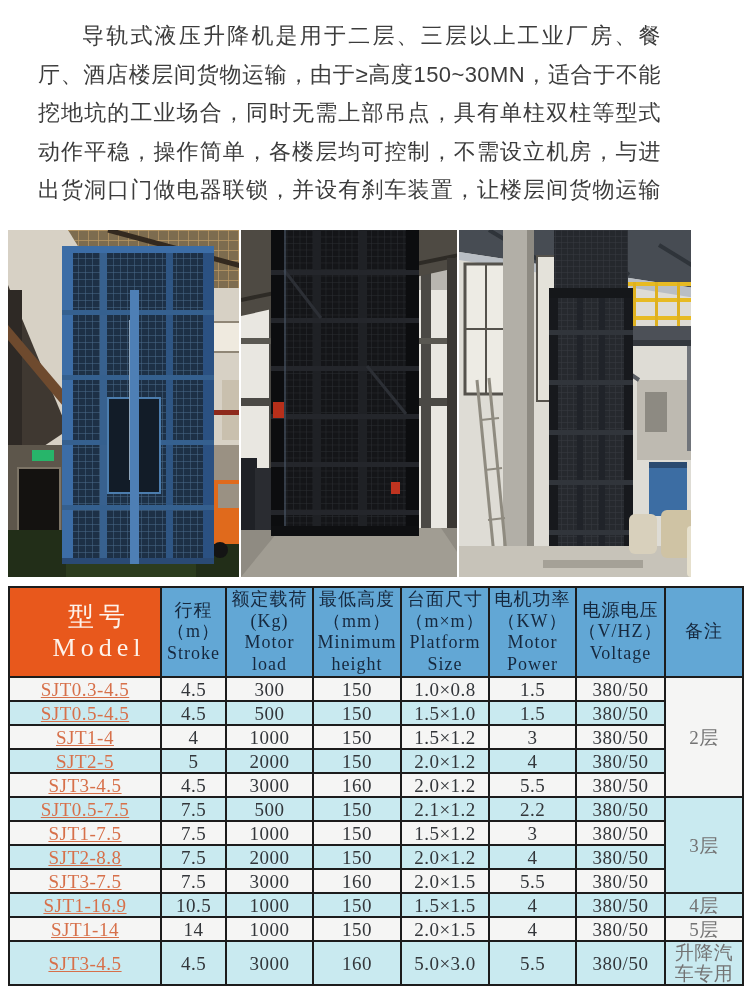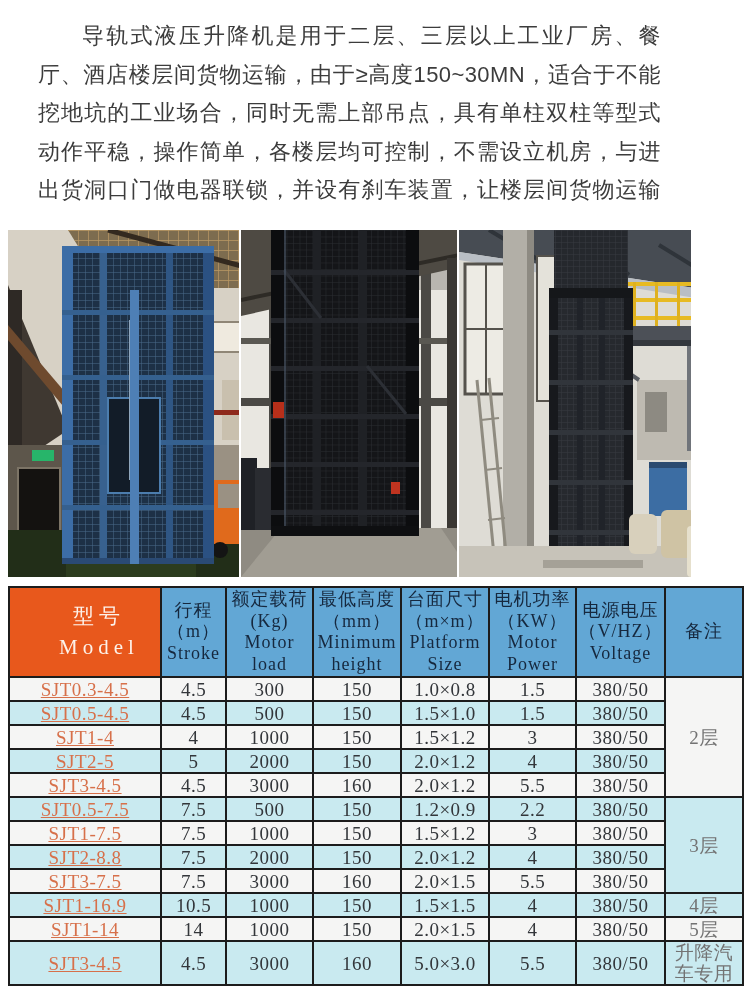--- a/index.html
+++ b/index.html
@@ -33,21 +33,21 @@
   table.spec th, table.spec td{
     border:2px solid var(--border-dark);
     text-align:center;vertical-align:middle;padding:0;overflow:hidden;
   }
   table.spec thead th{
     background:var(--header-blue);color:#16283e;font-weight:normal;
     font-size:18px;line-height:21.5px;height:88px;letter-spacing:1px;
   }
   table.spec thead th.model-h{
     background:var(--header-orange);color:#fdf2ea;
-    font-size:21px;line-height:31px;letter-spacing:5px;padding-left:28px;
+    font-size:26px;line-height:31px;letter-spacing:5px;padding-left:28px;
   }
   table.spec tbody td{
     font-size:19px;color:#33363a;height:22px;line-height:21px;letter-spacing:0.5px;
   }
   table.spec tbody tr:nth-child(odd) td{background:var(--row-white);}
   table.spec tbody tr:nth-child(even) td{background:var(--row-blue);}
   table.spec tbody td.model-c{color:var(--model-text);text-decoration:underline;}
   table.spec tbody td.remark-c{
     background:linear-gradient(180deg,#efefee 0%,#e6e6e4 55%,#ececea 100%);
     color:#737373;
@@ -324,21 +324,21 @@
           <td>160</td>
           <td>2.0×1.2</td>
           <td>5.5</td>
           <td>380/50</td>
         </tr>
         <tr>
           <td class="model-c">SJT0.5-7.5</td>
           <td>7.5</td>
           <td>500</td>
           <td>150</td>
-          <td>1.2×0.9</td>
+          <td>2.1×1.2</td>
           <td>2.2</td>
           <td>380/50</td>
           <td rowspan="4" class="remark-c">3层</td>
         </tr>
         <tr>
           <td class="model-c">SJT1-7.5</td>
           <td>7.5</td>
           <td>1000</td>
           <td>150</td>
           <td>1.5×1.2</td>

